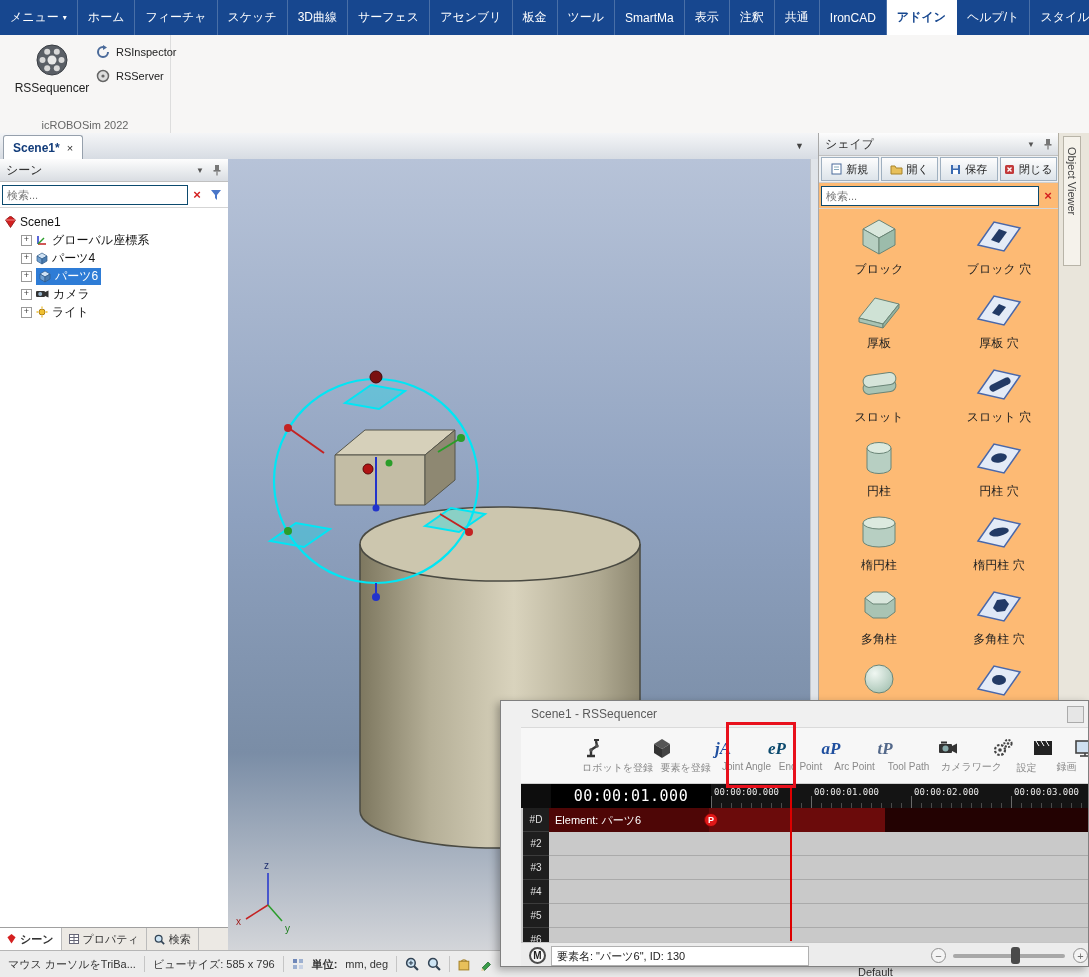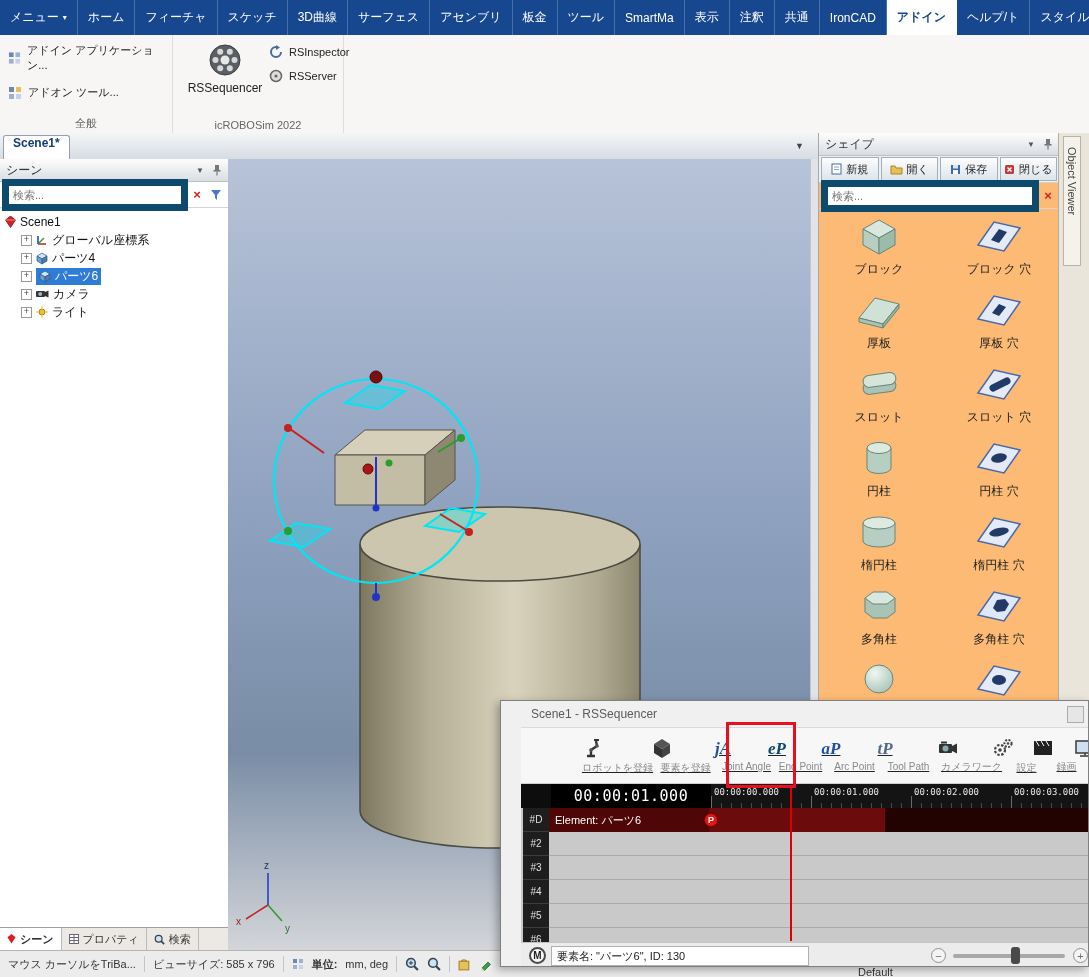--- a/index.html
+++ b/index.html
@@ -25,33 +25,33 @@
   .bigbtn{position:absolute;left:14px;top:8px;width:76px;display:flex;flex-direction:column;align-items:center;
           gap:4px;font-size:12px;color:#222;text-align:center;}
   .g2-items{position:absolute;left:96px;top:10px;display:flex;flex-direction:column;gap:10px;}
 
   
   .doc-tabstrip{position:absolute;top:133px;left:0;width:818px;height:26px;
                 background:linear-gradient(#f4f5f7,#d7dce3);border-bottom:1px solid #b4bac2;
                 display:flex;align-items:flex-end;}
   .doc-tab{height:23px;margin-left:3px;background:#fff;border:1px solid #96a0ac;border-bottom:none;
            border-radius:3px 3px 0 0;display:flex;align-items:center;gap:7px;padding:0 9px;
-           font-size:12px;font-weight:bold;color:#123c7a;flex-direction:column;}
+           font-size:12px;font-weight:bold;color:#123c7a;}
   .doc-tab-close{font-weight:normal;color:#333;font-size:11px;}
   .tabstrip-caret{margin-left:auto;align-self:center;font-size:9px;color:#444;padding-right:14px;}
 
   
   .left-panel{position:absolute;top:159px;left:0;width:228px;height:791px;background:#fff;
               border-right:1px solid #a8a8a8;display:flex;flex-direction:column;justify-content:space-between;}
   .panel-header{height:22px;flex:none;background:linear-gradient(#fdfdfd,#d9dde2);
                 border-bottom:1px solid #c0c0c0;display:flex;align-items:center;padding:0 6px;color:#333;}
   .ph-icons{margin-left:auto;display:flex;align-items:center;gap:8px;color:#555;}
   .ph-caret{font-size:8px;}
   .search-row{height:23px;flex:none;display:flex;align-items:center;border-bottom:1px solid #d5d5d5;padding:1px 2px;}
-  .search-input{flex:1;height:18px;border:7px solid #0c4a6e;font-size:11px;padding:0 4px;min-width:0;
+  .search-input{flex:1;height:18px;border:1px solid #0c4a6e;font-size:11px;padding:0 4px;min-width:0;
                 font-family:"Liberation Sans",sans-serif;}
   .clear-x{width:18px;text-align:center;color:#d42020;font-weight:bold;font-size:13px;flex:none;}
   .ibtn{width:20px;display:flex;align-items:center;justify-content:center;flex:none;}
   .tree{flex:1;padding-top:5px;overflow:hidden;}
   .tree-row{display:flex;align-items:center;height:18px;gap:4px;padding-left:5px;font-size:12px;color:#111;}
   .tree-indent{width:12px;flex:none;}
   .expander{width:9px;height:9px;flex:none;border:1px solid #999;background:#fff;font-size:9px;line-height:7px;
             text-align:center;color:#444;}
   .sel{background:#2e7cd6;color:#fff;padding:0 3px;display:flex;align-items:center;gap:4px;}
   .left-tabs{height:22px;flex:none;border-top:1px solid #a0a0a0;display:flex;background:#ece9e4;align-items:stretch;}
@@ -85,21 +85,21 @@
   .sb-profile{position:absolute;left:858px;top:15px;font-size:11px;color:#333;}
 
   
   .seq{position:absolute;top:700px;left:500px;width:589px;height:267px;background:#f0f0f0;
        border:1px solid #808080;box-shadow:-3px 3px 8px rgba(0,0,0,.3);z-index:50;overflow:hidden;box-sizing:border-box;padding-left:20px;}
   .seq-title{height:26px;display:flex;align-items:center;padding:0 10px;color:#5a5a5a;font-size:12px;
              border-bottom:1px solid #dadada;}
   .seq-close{position:absolute;top:5px;right:4px;width:15px;height:15px;background:#e6e6e6;border:1px solid #ababab;}
   .seq-toolbar{height:56px;display:flex;align-items:stretch;background:#f7f7f7;border-bottom:1px solid #d0d0d0;
                padding-left:36px;box-sizing:border-box;}
-  .sq-btn{display:flex;flex-direction:column;align-items:center;justify-content:center;gap:2px;text-decoration:underline;}
+  .sq-btn{display:flex;flex-direction:column;align-items:center;justify-content:center;gap:2px;}
   .w74{width:74px;} .w62{width:62px;} .w52{width:52px;} .w56{width:56px;} .w40{width:40px;} .w44{width:44px;}
   .sq-lbl{font-size:10px;color:#8a8a8a;white-space:nowrap;margin-left:47px;}
   .sq-glyph{font-family:"Liberation Serif",serif;font-style:italic;font-weight:bold;font-size:17px;line-height:20px;}
   .g-blue{color:#1f4f9f;} .g-red{color:#0c4a6e;} .g-slate{color:#53688a;}
   .sq-sep{width:1px;background:#dcdcdc;margin:8px 2px;}
   .ep-highlight{position:absolute;left:225px;top:21px;width:64px;height:60px;border:3px solid #e8101c;z-index:10;pointer-events:none;}
   .seq-headrow{position:relative;height:24px;background:#0d0d0d;}
   .time-display{position:absolute;left:30px;top:0;width:160px;height:24px;background:#000;color:#fff;
                 font-family:"DejaVu Sans Mono",monospace;font-size:15px;display:flex;align-items:center;
                 justify-content:center;letter-spacing:.5px;border-right:1px solid #2e2e2e;}
@@ -188,41 +188,20 @@
     <div class="mtab">
         <span>ヘルプ/ト</span>
       </div>
     <div class="mtab">
         <span>スタイル</span>
       </div>
 
   </header>
 
   <section class="ribbon">
-    <div class="rgroup g1">
-      <div class="small-item">
-        <svg width="14" height="14" viewBox="0 0 14 14">
-            <rect x="1" y="1" width="5" height="5" fill="#6f87b8"></rect>
-            <rect x="8" y="1" width="5" height="5" fill="#9db0d0"></rect>
-            <rect x="1" y="8" width="5" height="5" fill="#9db0d0"></rect>
-            <rect x="8" y="8" width="5" height="5" fill="#c8d2e4"></rect>
-          </svg>
-        <span>アドイン アプリケーション...</span>
-      </div>
-      <div class="small-item">
-        <svg width="14" height="14" viewBox="0 0 14 14">
-            <rect x="1" y="1" width="5" height="5" fill="#6f87b8"></rect>
-            <rect x="8" y="1" width="5" height="5" fill="#e8c05a"></rect>
-            <rect x="1" y="8" width="5" height="5" fill="#9db0d0"></rect>
-            <rect x="8" y="8" width="5" height="5" fill="#c8d2e4"></rect>
-          </svg>
-        <span>アドオン ツール...</span>
-      </div>
-      <div class="rgroup-label">全般</div>
-    </div>
     <div class="rgroup g2">
       <div class="bigbtn">
         <svg width="34" height="34" viewBox="0 0 34 34">
           <circle cx="17" cy="17" r="15" fill="#5a5f66" stroke="#3a3e44"></circle>
           <circle cx="17" cy="17" r="4.5" fill="#e8e8e8"></circle>
           <circle cx="26.5" cy="17" r="3" fill="#d8d8d8"></circle>
             <circle cx="21.8" cy="25.2" r="3" fill="#d8d8d8"></circle>
           <circle cx="12.2" cy="25.2" r="3" fill="#d8d8d8"></circle>
             <circle cx="7.5" cy="17" r="3" fill="#d8d8d8"></circle>
           <circle cx="12.2" cy="8.8" r="3" fill="#d8d8d8"></circle>

